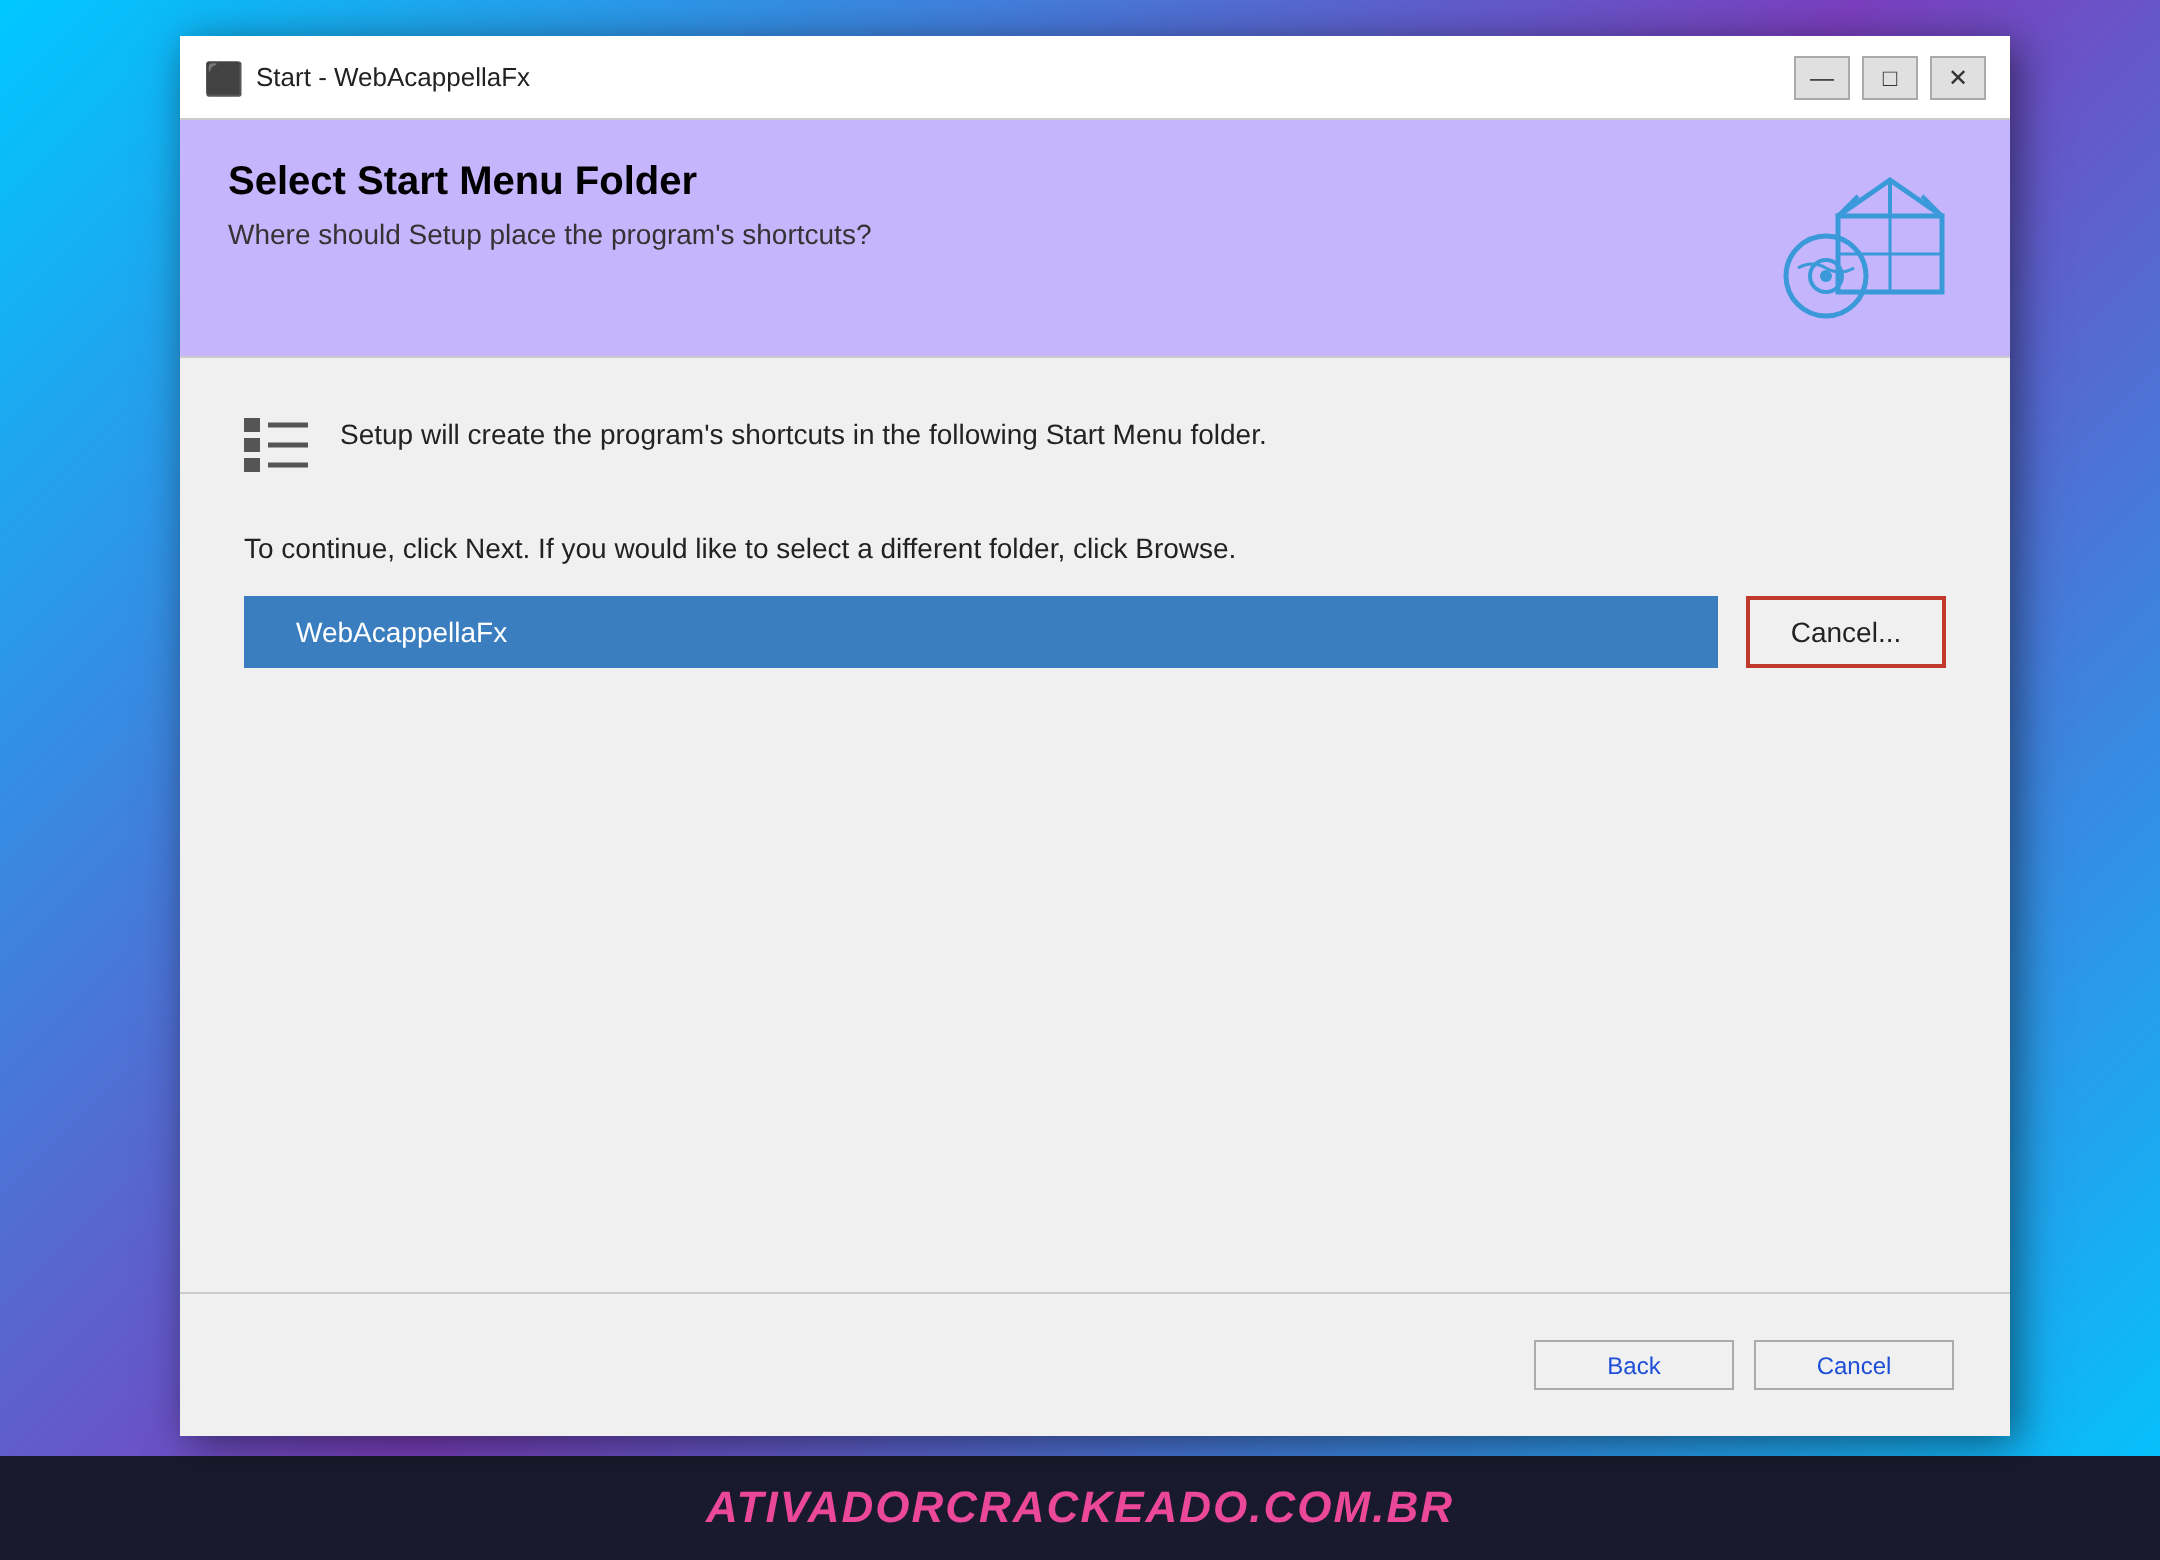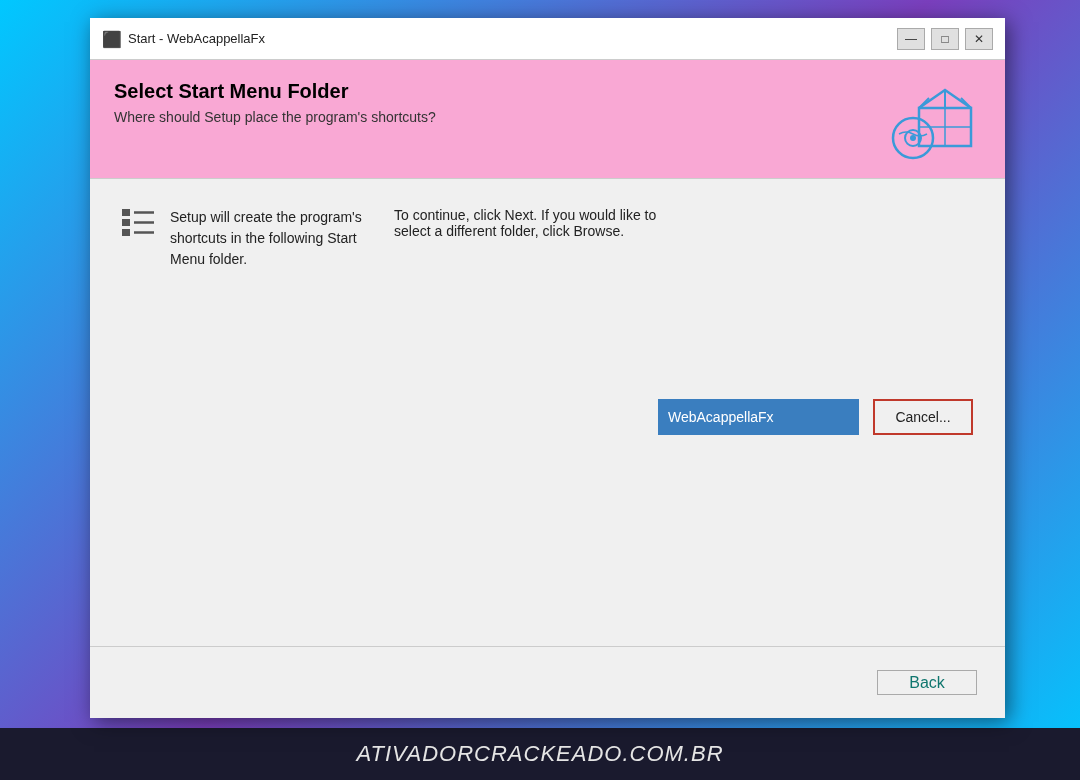--- a/index.html
+++ b/index.html
@@ -61,22 +61,22 @@
       height: 52px;
       background: #1a1a2e;
       z-index: 10;
       display: flex;
       align-items: center;
       justify-content: center;
     }
 
     .bottom-banner-text {
       font-size: 22px;
-      font-weight: 400;
-      color: #e5e5e5;
+      font-weight: 700;
+      color: #ec4899;
       letter-spacing: 1px;
       font-style: italic;
     }
 
     
     .dialog {
       position: absolute;
       top: 18px;
       left: 90px;
       width: 915px;
@@ -131,21 +131,21 @@
       color: #333;
     }
 
     .tb-btn.close-btn {
       background: #e0e0e0;
       color: #333;
     }
 
     
     .dialog-header {
-      background: #f9a8d4;
+      background: #c4b5fd;
       padding: 20px 24px 18px 24px;
       border-bottom: 1px solid #ccc;
       display: flex;
       align-items: flex-start;
       justify-content: space-between;
       flex-shrink: 0;
     }
 
     .header-text {
       flex: 1;
@@ -187,21 +187,21 @@
       width: 44px;
       height: 44px;
     }
 
     
     .dialog-body {
       flex: 1;
       padding: 28px 32px 20px 32px;
       background: #f0f0f0;
       display: flex;
-      flex-direction: row;
+      flex-direction: column;
     }
 
     .info-row {
       display: flex;
       align-items: flex-start;
       margin-bottom: 24px;
     }
 
     .list-icon {
       margin-right: 16px;
@@ -211,35 +211,35 @@
 
     .info-text {
       font-size: 14px;
       color: #222;
       line-height: 1.5;
     }
 
     .instruction-text {
       font-size: 14px;
       color: #222;
-      margin-bottom: 4px;
+      margin-bottom: 16px;
     }
 
     .folder-input-row {
       display: flex;
       align-items: center;
       gap: 14px;
     }
 
     .folder-input {
       flex: 1;
       height: 36px;
       border: 2px solid #3a7ebf;
       background: #fff;
-      padding: 0 8px;
+      padding: 0 24px;
       font-size: 14px;
       color: #000;
       outline: none;
     }
 
     .folder-input::selection {
       background: #3a7ebf;
       color: #fff;
     }
 
@@ -266,23 +266,23 @@
       gap: 10px;
       flex-shrink: 0;
     }
 
     .footer-btn {
       height: 25px;
       min-width: 100px;
       padding: 0 20px;
       background: #f0f0f0;
       border: 1px solid #aaa;
-      font-size: 16px;
+      font-size: 12px;
       cursor: pointer;
-      color: #0f766e;
+      color: #1d4ed8;
     }
 
     .footer-btn.next-btn {
       border: 2.5px solid #c0392b;
     }
   </style>
 </head>
 <body>
 
 <div class="bg"></div>
@@ -355,19 +355,20 @@
 
     <div class="folder-input-row">
       <input class="folder-input" type="text" value="WebAcappellaFx" style="background: rgb(58, 126, 191); color: rgb(255, 255, 255);">
       <button class="browse-btn">Cancel...</button>
     </div>
 
   </div>
 
   <div class="dialog-footer">
     <button class="footer-btn">Back</button>
+    <button class="footer-btn">Cancel</button>
   </div>
 
 </div>
 
 <div class="bottom-banner">
   <span class="bottom-banner-text">ATIVADORCRACKEADO.COM.BR</span>
 </div>
 
 </body></html>

